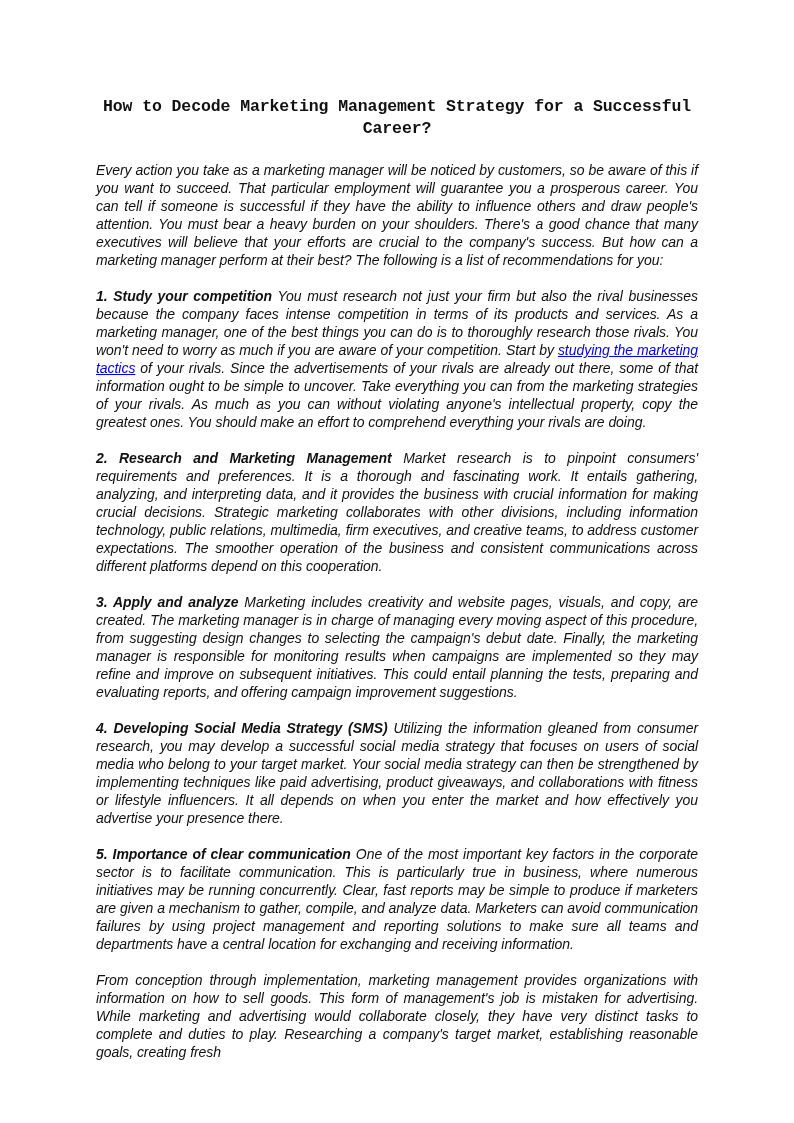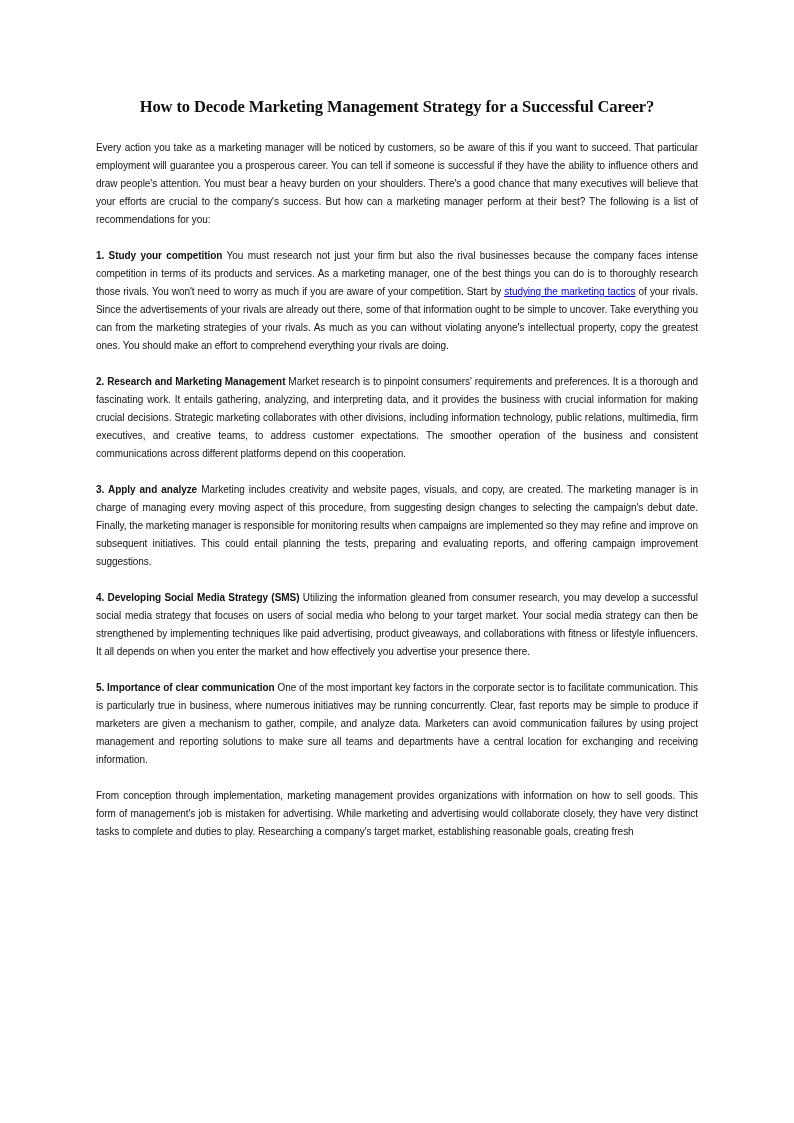--- a/index.html
+++ b/index.html
@@ -6,34 +6,35 @@
     body { width: 794px; height: 1123px; overflow: hidden; position: relative; }
     .page {
       position: absolute;
       left: 96px;
       top: 96px;
       width: 602px;
       font-family: "Liberation Sans", sans-serif;
       color: #111111;
     }
     .title {
-      font-family: Liberation Serif, serif;
+      font-family: Liberation Mono, monospace;
       font-weight: bold;
       font-size: 16.5px;
       text-align: center;
       margin: 0 0 21px 0;
       line-height: 22px;
       letter-spacing: -0.1px;
     }
     .para {
-      font-size: 10px;
+      font-size: 14px;
       line-height: 18px;
       text-align: justify;
       margin: 0 0 18px 0;
       letter-spacing: -0.05px;
+      font-style: italic;
     }
     .para b { font-weight: bold; }
     a.link { color: #1a0dab; color: #0000ee; text-decoration: underline; }
   </style>
 </head>
 <body>
 
 <div class="page">
   <h1 class="title">How to Decode Marketing Management Strategy for a Successful Career?</h1>
 

